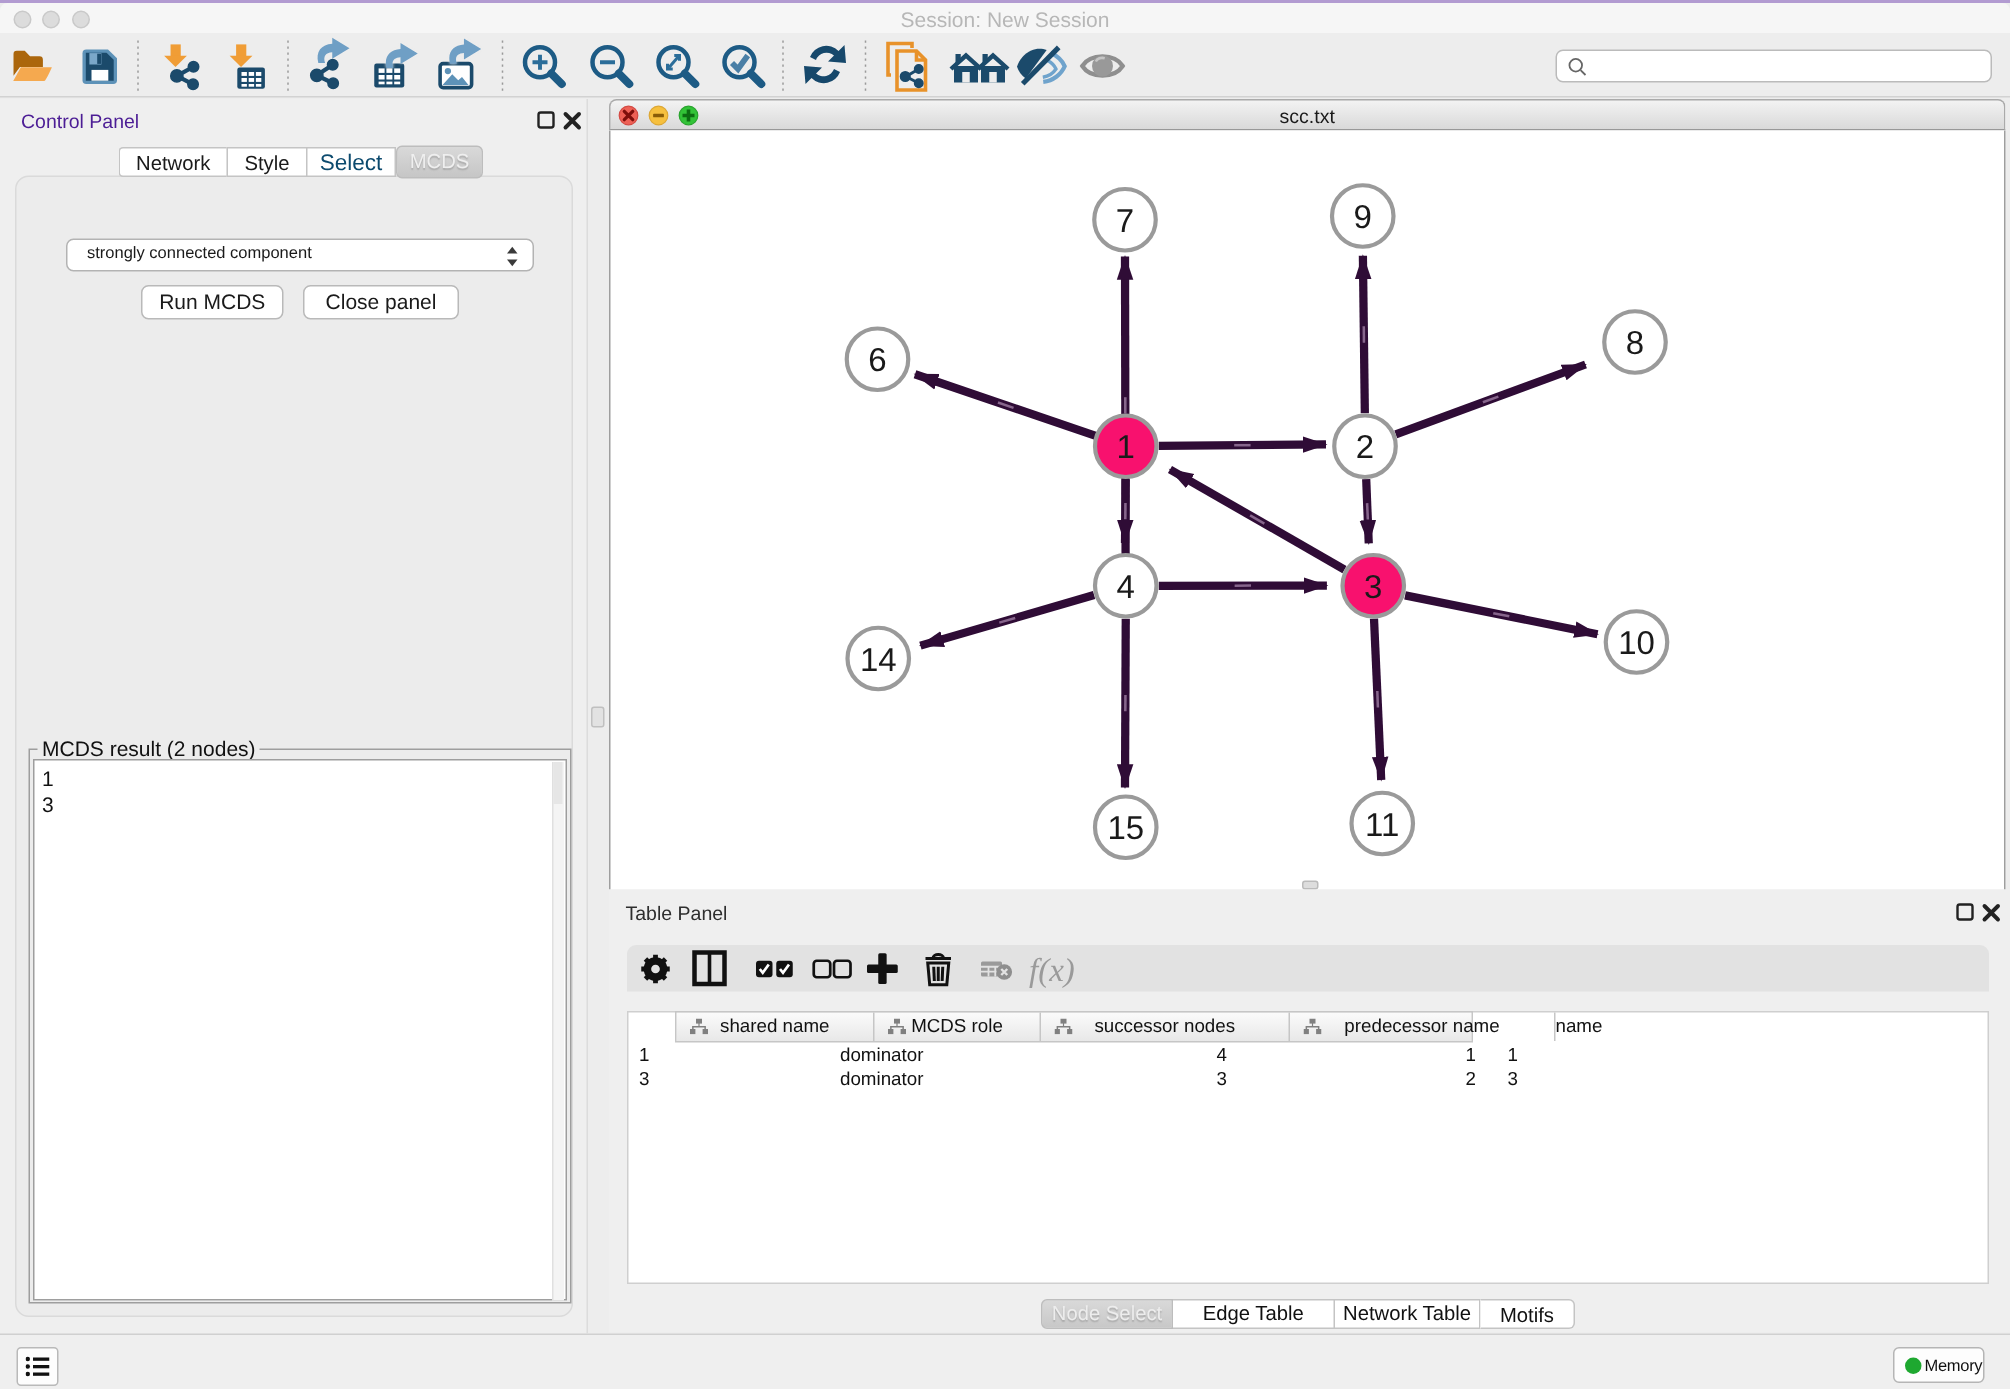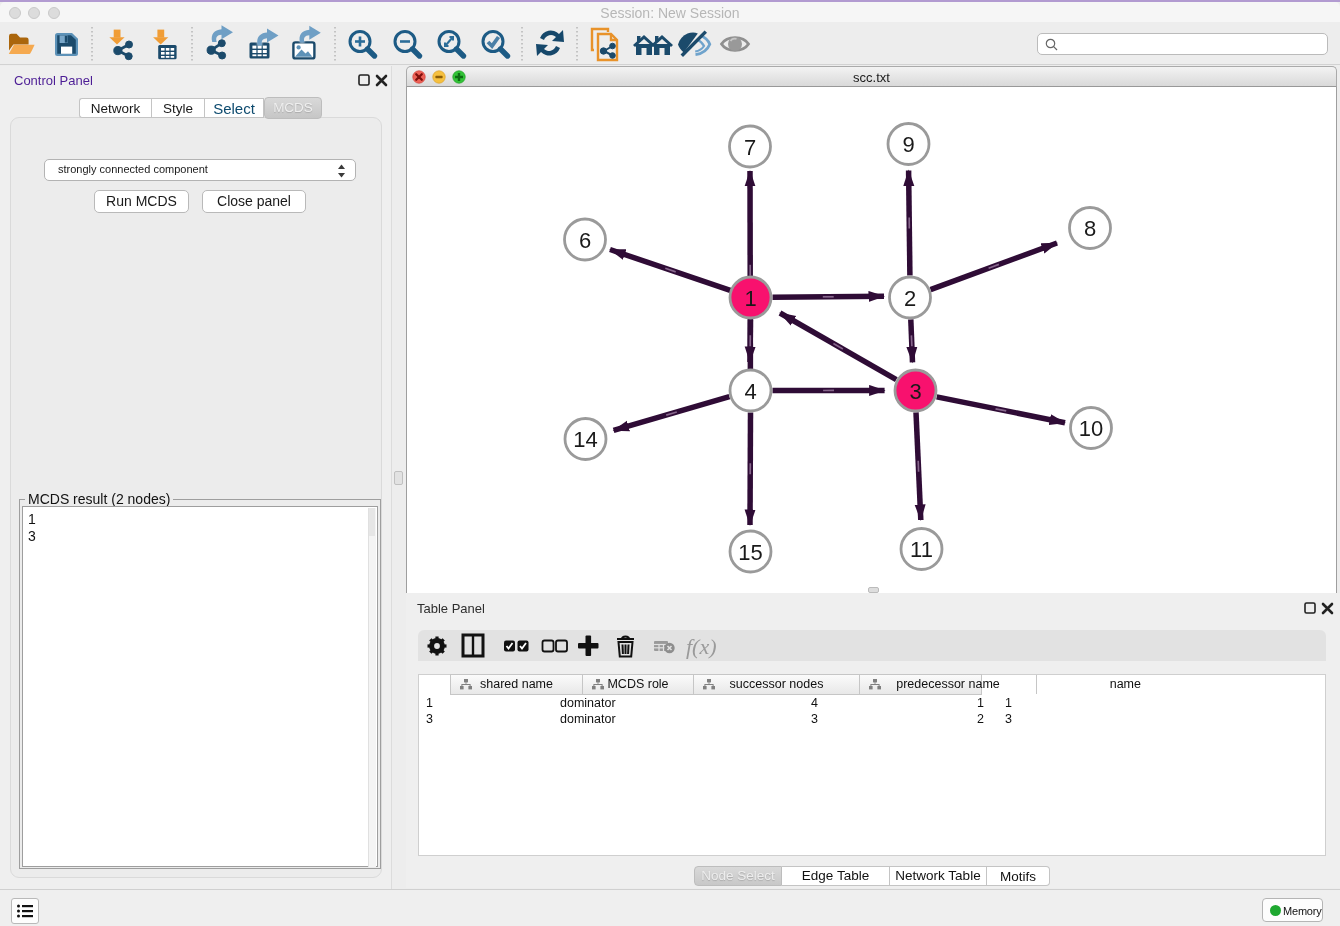--- a/index.html
+++ b/index.html
@@ -385,21 +385,21 @@
       <text x="268" y="24" font-family="Liberation Serif, serif" font-style="italic" font-size="22" fill="#9a9a9a">f(x)</text>
     </svg>
   </div>
 
   <div class="abs" style="left:12px;top:81px;width:908px;height:182px;background:#fff;border:1px solid #cfcfcf;"></div>
   <div class="abs" id="thead" style="left:12px;top:81px;width:532px;height:21px;background:linear-gradient(#fbfbfb,#e8e8e8);border:1px solid #c6c6c6;font-size:12.5px;color:#111;margin-left:32px;">
     <div class="abs" style="left:0;top:0;width:132px;height:19px;border-right:1px solid #c6c6c6;text-align:center;line-height:19px;">shared name</div>
     <div class="abs" style="left:132px;top:0;width:111px;height:19px;border-right:1px solid #c6c6c6;text-align:center;line-height:19px;">MCDS role</div>
     <div class="abs" style="left:243px;top:0;width:166px;height:19px;border-right:1px solid #c6c6c6;text-align:center;line-height:19px;">successor nodes</div>
     <div class="abs" style="left:409px;top:0;width:177px;height:19px;border-right:1px solid #c6c6c6;text-align:center;line-height:19px;">predecessor name</div>
-    <div class="abs" style="left:606px;top:0;width:84px;height:19px;text-align:right;line-height:19px;">name</div>
+    <div class="abs" style="left:586px;top:0;width:84px;height:19px;text-align:left;line-height:19px;">name</div>
     <svg class="abs" style="left:9px;top:4px;" width="12" height="11" viewBox="0 0 12 11">
         <g fill="#808080">
           <rect x="4" y="0" width="4" height="3.4"></rect>
           <rect x="0" y="7" width="3.6" height="3.4"></rect>
           <rect x="8.4" y="7" width="3.6" height="3.4"></rect>
           <path d="M5.6 3 L5.6 5 L1.4 5 L1.4 8 L2.4 8 L2.4 6 L9.6 6 L9.6 8 L10.6 8 L10.6 5 L6.4 5 L6.4 3 Z"></path>
         </g>
       </svg>
     <svg class="abs" style="left:141px;top:4px;" width="12" height="11" viewBox="0 0 12 11">
         <g fill="#808080">

